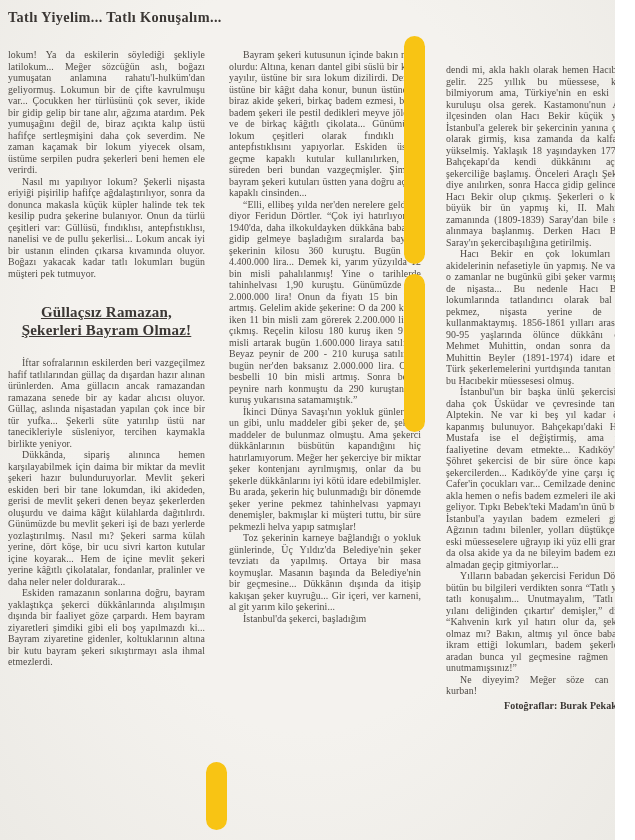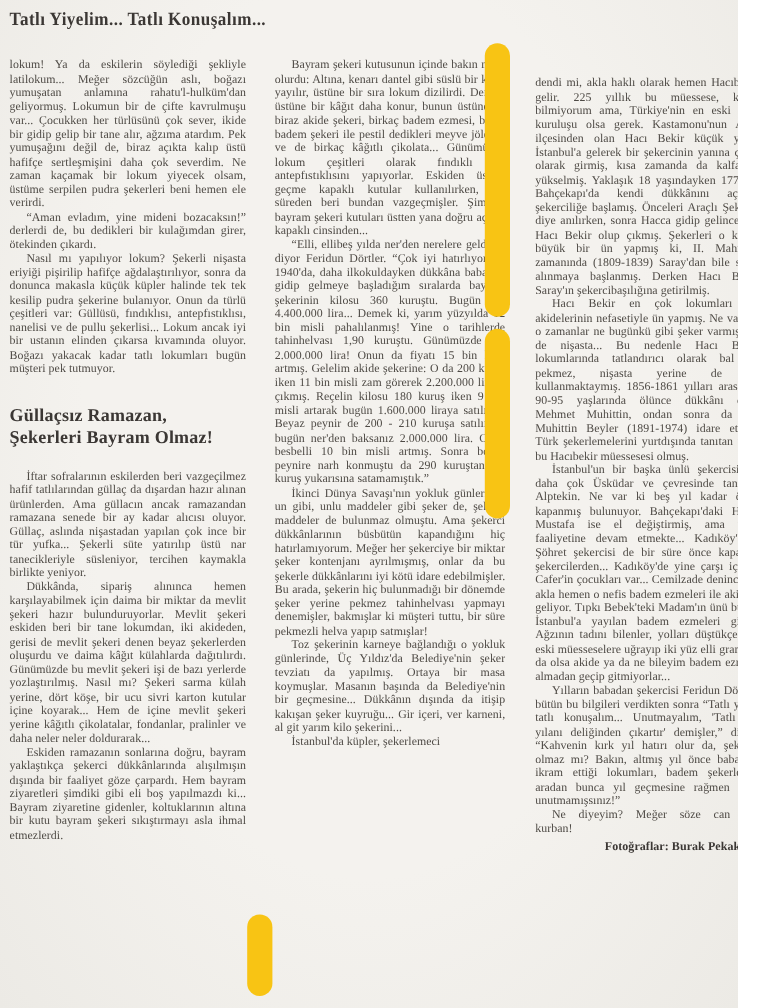--- a/index.html
+++ b/index.html
@@ -22,21 +22,21 @@
     font-size:9.9px;line-height:11.5px;text-align:justify;
     letter-spacing:0.05px;
   }
   #col1{left:8px;width:197px;}
   #col2{left:229px;width:192px;}
   #col3{left:446px;width:186px;margin-top:15px;}
   .para{margin:0;text-indent:14px;}
   .cont .para:first-child{text-indent:0;}
   .heading{
     margin:24px 0 18px;font-size:15px;line-height:18px;
-    font-weight:bold;color:#3b3734;letter-spacing:0.2px;
+    font-weight:bold;text-align:center;color:#3b3734;letter-spacing:0.2px;text-decoration:underline;
   }
   .heading .hl{display:block;}
   #col2 .heading{margin:14px 0 13px;}
   .endline{display:flow-root;}
   .endmark{float:right;font-size:9px;line-height:11.5px;color:#2c2a28;margin-left:4px;}
   .credit{margin:3px 0 0;font-weight:bold;font-size:10px;color:#3b3734;text-indent:0;text-align:right;}
   .mark{position:absolute;width:21px;border-radius:11px;background:#f8c414;}
   #mark1{left:404px;top:36px;height:228px;}
   #mark2{left:404px;top:274px;height:158px;}
   #mark3{left:206px;top:762px;height:68px;}
@@ -44,21 +44,20 @@
 </head>
 <body>
 
 <div class="page">
 
   <h1 class="title">Tatlı Yiyelim... Tatlı Konuşalım...</h1>
 
   <div class="col" id="col1">
     <div class="plist cont">
         <p class="para">lokum! Ya da eskilerin söylediği şekliyle latilokum... Meğer sözcüğün aslı, boğazı yumuşatan anlamına rahatu'l-hulküm'dan geliyormuş. Lokumun bir de çifte kavrulmuşu var... Çocukken her türlüsünü çok sever, ikide bir gidip gelip bir tane alır, ağzıma atardım. Pek yumuşağını değil de, biraz açıkta kalıp üstü hafifçe sertleşmişini daha çok severdim. Ne zaman kaçamak bir lokum yiyecek olsam, üstüme serpilen pudra şekerleri beni hemen ele verirdi.</p>
-        <p class="para">“Aman evladım, yine mideni bozacaksın!” derlerdi de, bu dedikleri bir kulağımdan girer, ötekinden çıkardı.</p>
         <p class="para">Nasıl mı yapılıyor lokum? Şekerli nişasta eriyiği pişirilip hafifçe ağdalaştırılıyor, sonra da donunca makasla küçük küpler halinde tek tek kesilip pudra şekerine bulanıyor. Onun da türlü çeşitleri var: Güllüsü, fındıklısı, antepfıstıklısı, nanelisi ve de pullu şekerlisi... Lokum ancak iyi bir ustanın elinden çıkarsa kıvamında oluyor. Boğazı yakacak kadar tatlı lokumları bugün müşteri pek tutmuyor.</p>
       </div>
     <h2 class="heading">
       <span class="hl">Güllaçsız Ramazan,</span>
       <span class="hl">Şekerleri Bayram Olmaz!</span>
     </h2>
     <div class="plist">
         <p class="para">İftar sofralarının eskilerden beri vazgeçilmez hafif tatlılarından güllaç da dışardan hazır alınan ürünlerden. Ama güllacın ancak ramazandan ramazana senede bir ay kadar alıcısı oluyor. Güllaç, aslında nişastadan yapılan çok ince bir tür yufka... Şekerli süte yatırılıp üstü nar tanecikleriyle süsleniyor, tercihen kaymakla birlikte yeniyor.</p>
         <p class="para">Dükkânda, sipariş alınınca hemen karşılayabilmek için daima bir miktar da mevlit şekeri hazır bulunduruyorlar. Mevlit şekeri eskiden beri bir tane lokumdan, iki akideden, gerisi de mevlit şekeri denen beyaz şekerlerden oluşurdu ve daima kâğıt külahlarda dağıtılırdı. Günümüzde bu mevlit şekeri işi de bazı yerlerde yozlaştırılmış. Nasıl mı? Şekeri sarma külah yerine, dört köşe, bir ucu sivri karton kutular içine koyarak... Hem de içine mevlit şekeri yerine kâğıtlı çikolatalar, fondanlar, pralinler ve daha neler neler doldurarak...</p>
         <p class="para">Eskiden ramazanın sonlarına doğru, bayram yaklaştıkça şekerci dükkânlarında alışılmışın dışında bir faaliyet göze çarpardı. Hem bayram ziyaretleri şimdiki gibi eli boş yapılmazdı ki... Bayram ziyaretine gidenler, koltuklarının altına bir kutu bayram şekeri sıkıştırmayı asla ihmal etmezlerdi.</p>
@@ -66,21 +65,21 @@
   </div>
 
   <div class="col" id="col2">
     <div class="plist">
         <p class="para">Bayram şekeri kutusunun içinde bakın neler olurdu: Altına, kenarı dantel gibi süslü bir kâğıt yayılır, üstüne bir sıra lokum dizilirdi. Derken üstüne bir kâğıt daha konur, bunun üstüne de biraz akide şekeri, birkaç badem ezmesi, bolca badem şekeri ile pestil dedikleri meyve jöleleri ve de birkaç kâğıtlı çikolata... Günümüzde lokum çeşitleri olarak fındıklı ve antepfıstıklısını yapıyorlar. Eskiden üstten geçme kapaklı kutular kullanılırken, bir süreden beri bundan vazgeçmişler. Şimdiki bayram şekeri kutuları üstten yana doğru açılan kapaklı cinsinden...</p>
         <p class="para">“Elli, ellibeş yılda ner'den nerelere geldik!” diyor Feridun Dörtler. “Çok iyi hatırlıyorum, 1940'da, daha ilkokuldayken dükkâna babamla gidip gelmeye başladığım sıralarda bayram şekerinin kilosu 360 kuruştu. Bugün ise 4.400.000 lira... Demek ki, yarım yüzyılda 12 bin misli pahalılanmış! Yine o tarihlerde tahinhelvası 1,90 kuruştu. Günümüzde ise 2.000.000 lira! Onun da fiyatı 15 bin kere artmış. Gelelim akide şekerine: O da 200 kuruş iken 11 bin misli zam görerek 2.200.000 liraya çıkmış. Reçelin kilosu 180 kuruş iken 9 bin misli artarak bugün 1.600.000 liraya satılıyor. Beyaz peynir de 200 - 210 kuruşa satılırken bugün ner'den baksanız 2.000.000 lira. O da besbelli 10 bin misli artmış. Sonra beyaz peynire narh konmuştu da 290 kuruştan bir kuruş yukarısına satamamıştık.”</p>
         <p class="para">İkinci Dünya Savaşı'nın yokluk günlerinde un gibi, unlu maddeler gibi şeker de, şekerli maddeler de bulunmaz olmuştu. Ama şekerci dükkânlarının büsbütün kapandığını hiç hatırlamıyorum. Meğer her şekerciye bir miktar şeker kontenjanı ayrılmışmış, onlar da bu şekerle dükkânlarını iyi kötü idare edebilmişler. Bu arada, şekerin hiç bulunmadığı bir dönemde şeker yerine pekmez tahinhelvası yapmayı denemişler, bakmışlar ki müşteri tuttu, bir süre pekmezli helva yapıp satmışlar!</p>
         <p class="para">Toz şekerinin karneye bağlandığı o yokluk günlerinde, Üç Yıldız'da Belediye'nin şeker tevziatı da yapılmış. Ortaya bir masa koymuşlar. Masanın başında da Belediye'nin bir geçmesine... Dükkânın dışında da itişip kakışan şeker kuyruğu... Gir içeri, ver karneni, al git yarım kilo şekerini...</p>
       </div>
     <div class="plist">
-        <p class="para">İstanbul'da küpler, şekerlemeci</p>
+        <p class="para">İstanbul'da şekerci, başladığım</p>
       </div>
   </div>
 
   <div class="col" id="col3">
     <div class="plist cont">
         <p class="para">dendi mi, akla haklı olarak hemen Hacıbekir gelir. 225 yıllık bu müessese, kesin bilmiyorum ama, Türkiye'nin en eski özel kuruluşu olsa gerek. Kastamonu'nun Araç ilçesinden olan Hacı Bekir küçük yaşta İstanbul'a gelerek bir şekercinin yanına çırak olarak girmiş, kısa zamanda da kalfalığa yükselmiş. Yaklaşık 18 yaşındayken 1777'de Bahçekapı'da kendi dükkânını açarak şekerciliğe başlamış. Önceleri Araçlı Şekerci diye anılırken, sonra Hacca gidip gelince adı Hacı Bekir olup çıkmış. Şekerleri o kadar büyük bir ün yapmış ki, II. Mahmud zamanında (1809-1839) Saray'dan bile satın alınmaya başlanmış. Derken Hacı Bekir Saray'ın şekercibaşılığına getirilmiş.</p>
         <p class="para">Hacı Bekir en çok lokumları ile akidelerinin nefasetiyle ün yapmış. Ne var ki, o zamanlar ne bugünkü gibi şeker varmış, ne de nişasta... Bu nedenle Hacı Bekir lokumlarında tatlandırıcı olarak bal ve pekmez, nişasta yerine de un kullanmaktaymış. 1856-1861 yılları arasında 90-95 yaşlarında ölünce dükkânı oğlu Mehmet Muhittin, ondan sonra da Ali Muhittin Beyler (1891-1974) idare etmiş. Türk şekerlemelerini yurtdışında tanıtan yine bu Hacıbekir müessesesi olmuş.</p>
         <p class="para">İstanbul'un bir başka ünlü şekercisi de daha çok Üsküdar ve çevresinde tanınan Alptekin. Ne var ki beş yıl kadar önce kapanmış bulunuyor. Bahçekapı'daki Hafız Mustafa ise el değiştirmiş, ama yine faaliyetine devam etmekte... Kadıköy'deki Şöhret şekercisi de bir süre önce kapanan şekercilerden... Kadıköy'de yine çarşı içinde Cafer'in çocukları var... Cemilzade denince de akla hemen o nefis badem ezmeleri ile akidesi geliyor. Tıpkı Bebek'teki Madam'ın ünü bütün İstanbul'a yayılan badem ezmeleri gibi... Ağzının tadını bilenler, yolları düştükçe, bu eski müesseselere uğrayıp iki yüz elli gramcık da olsa akide ya da ne bileyim badem ezmesi almadan geçip gitmiyorlar...</p>
         <p class="para">Yılların babadan şekercisi Feridun Dörtler bütün bu bilgileri verdikten sonra “Tatlı yiyip tatlı konuşalım... Unutmayalım, 'Tatlı dil yılanı deliğinden çıkartır' demişler,” diyor. “Kahvenin kırk yıl hatırı olur da, şekerin olmaz mı? Bakın, altmış yıl önce babamın ikram ettiği lokumları, badem şekerlerini aradan bunca yıl geçmesine rağmen hâlâ unutmamışsınız!”</p>
       </div>

